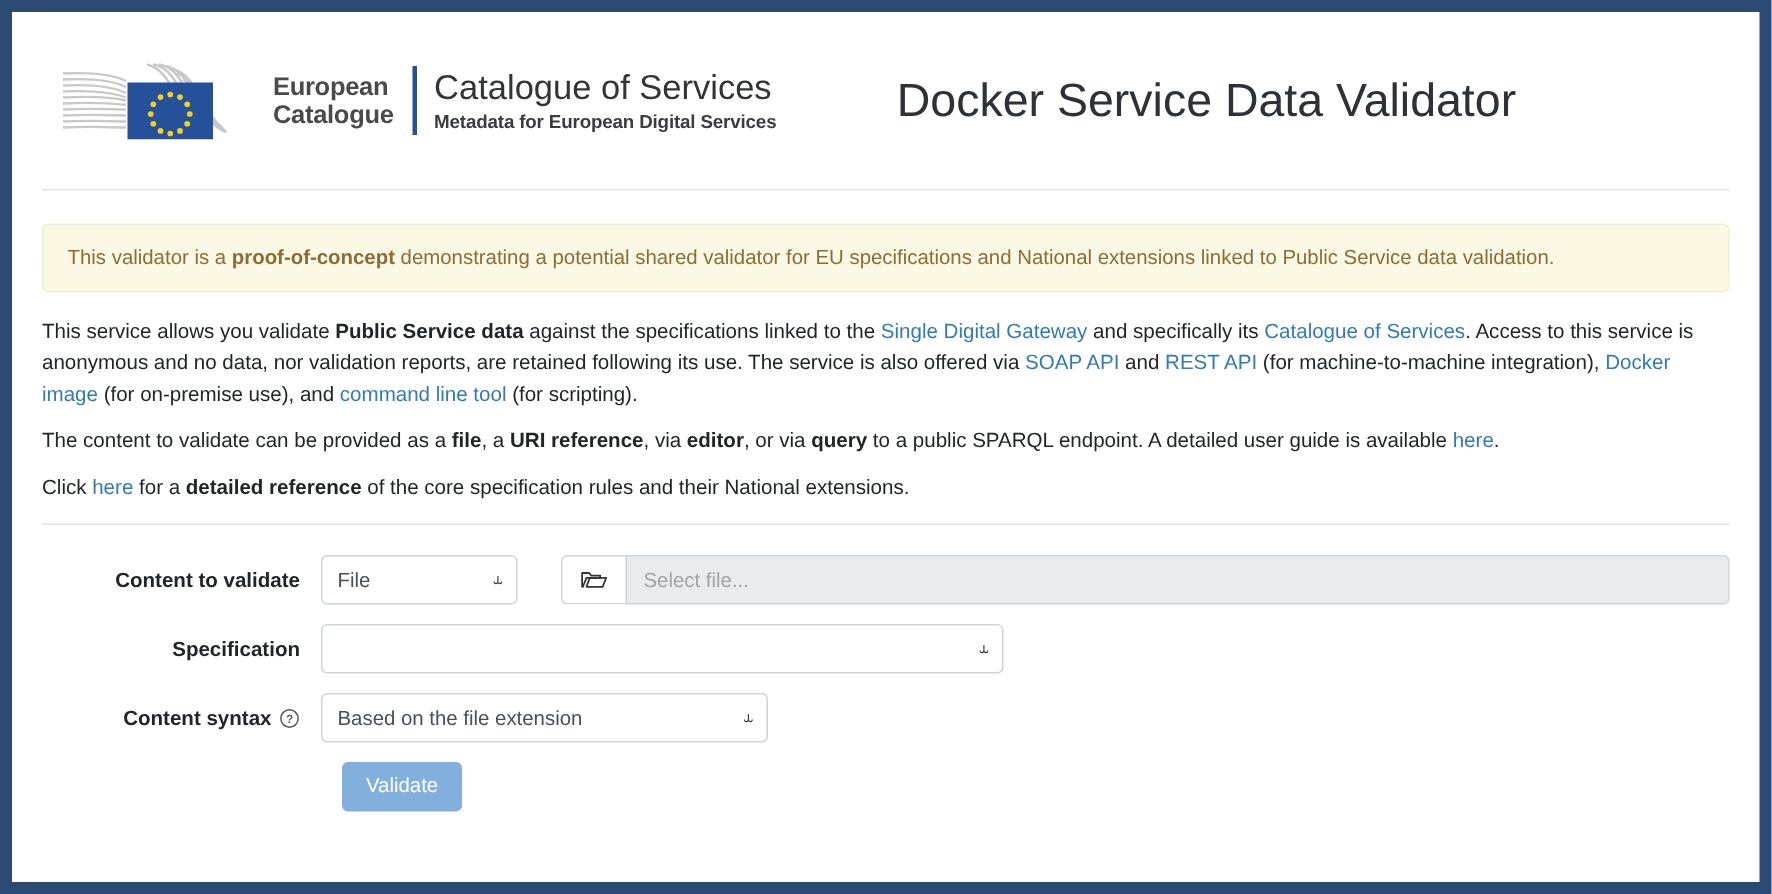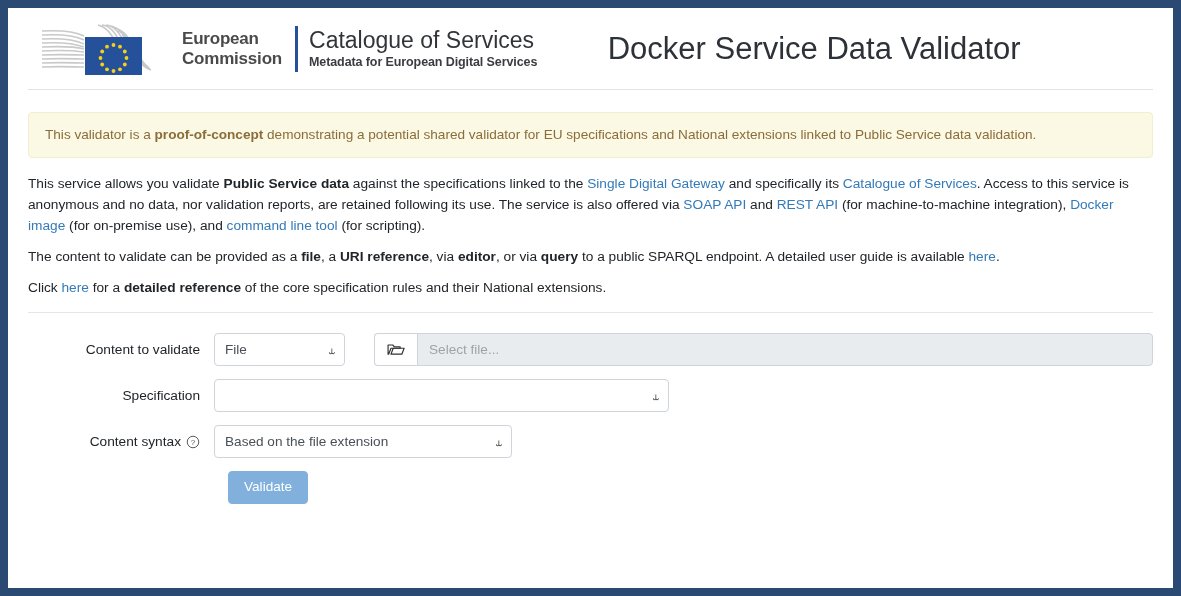--- a/index.html
+++ b/index.html
@@ -25,21 +25,21 @@
     overflow: hidden;
   }
   .inner {
     padding: 0 20px;
   }
 
   
   .header {
     display: flex;
     align-items: center;
-    height: 82px;
+    height: 119px;
     border-bottom: 1px solid #e3e3e3;
     padding: 0 2px;
   }
   .logo-block {
     display: flex;
     align-items: center;
     flex: 0 0 auto;
     padding-left: 10px;
   }
   .ec-logo {
@@ -133,21 +133,21 @@
   .form-row {
     display: flex;
     align-items: center;
     margin-bottom: 13px;
   }
   .form-label {
     width: 186px;
     text-align: center;
     padding-right: 14px;
     font-size: 13.7px;
-    font-weight: normal;
+    font-weight: bold;
     color: #212529;
     white-space: nowrap;
     display: flex;
     align-items: center;
     justify-content: flex-end;
     gap: 5px;
   }
   .help-icon {
     display: inline-block;
     width: 14px;
@@ -278,21 +278,21 @@
               <circle cx="67.0" cy="46.3" r="1.9"></circle>
               <circle cx="62.2" cy="41.5" r="1.9"></circle>
               <circle cx="60.5" cy="35.0" r="1.9"></circle>
               <circle cx="62.2" cy="28.5" r="1.9"></circle>
               <circle cx="67.0" cy="23.7" r="1.9"></circle>
             </g>
           </svg>
         </div>
         <div class="ec-name">
           <div>European</div>
-          <div>Commission</div>
+          <div>Catalogue</div>
         </div>
         <div class="ec-divider"></div>
         <div class="site-title-block">
           <div class="site-title">Catalogue of Services</div>
           <div class="site-sub">Metadata for European Digital Services</div>
         </div>
       </div>
       <div class="app-title">Docker Service Data Validator</div>
     </div>
 

